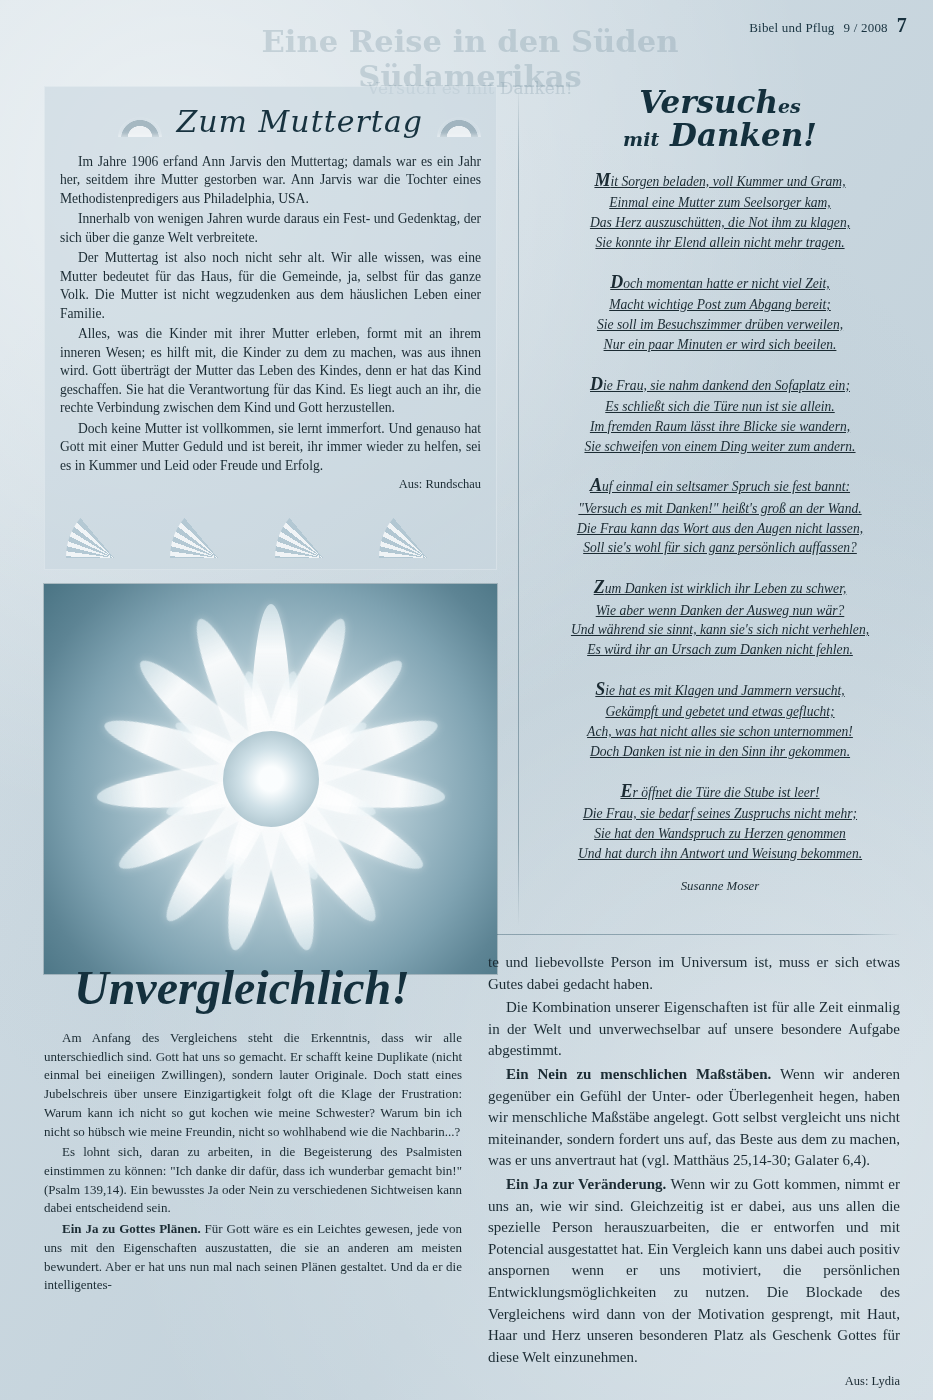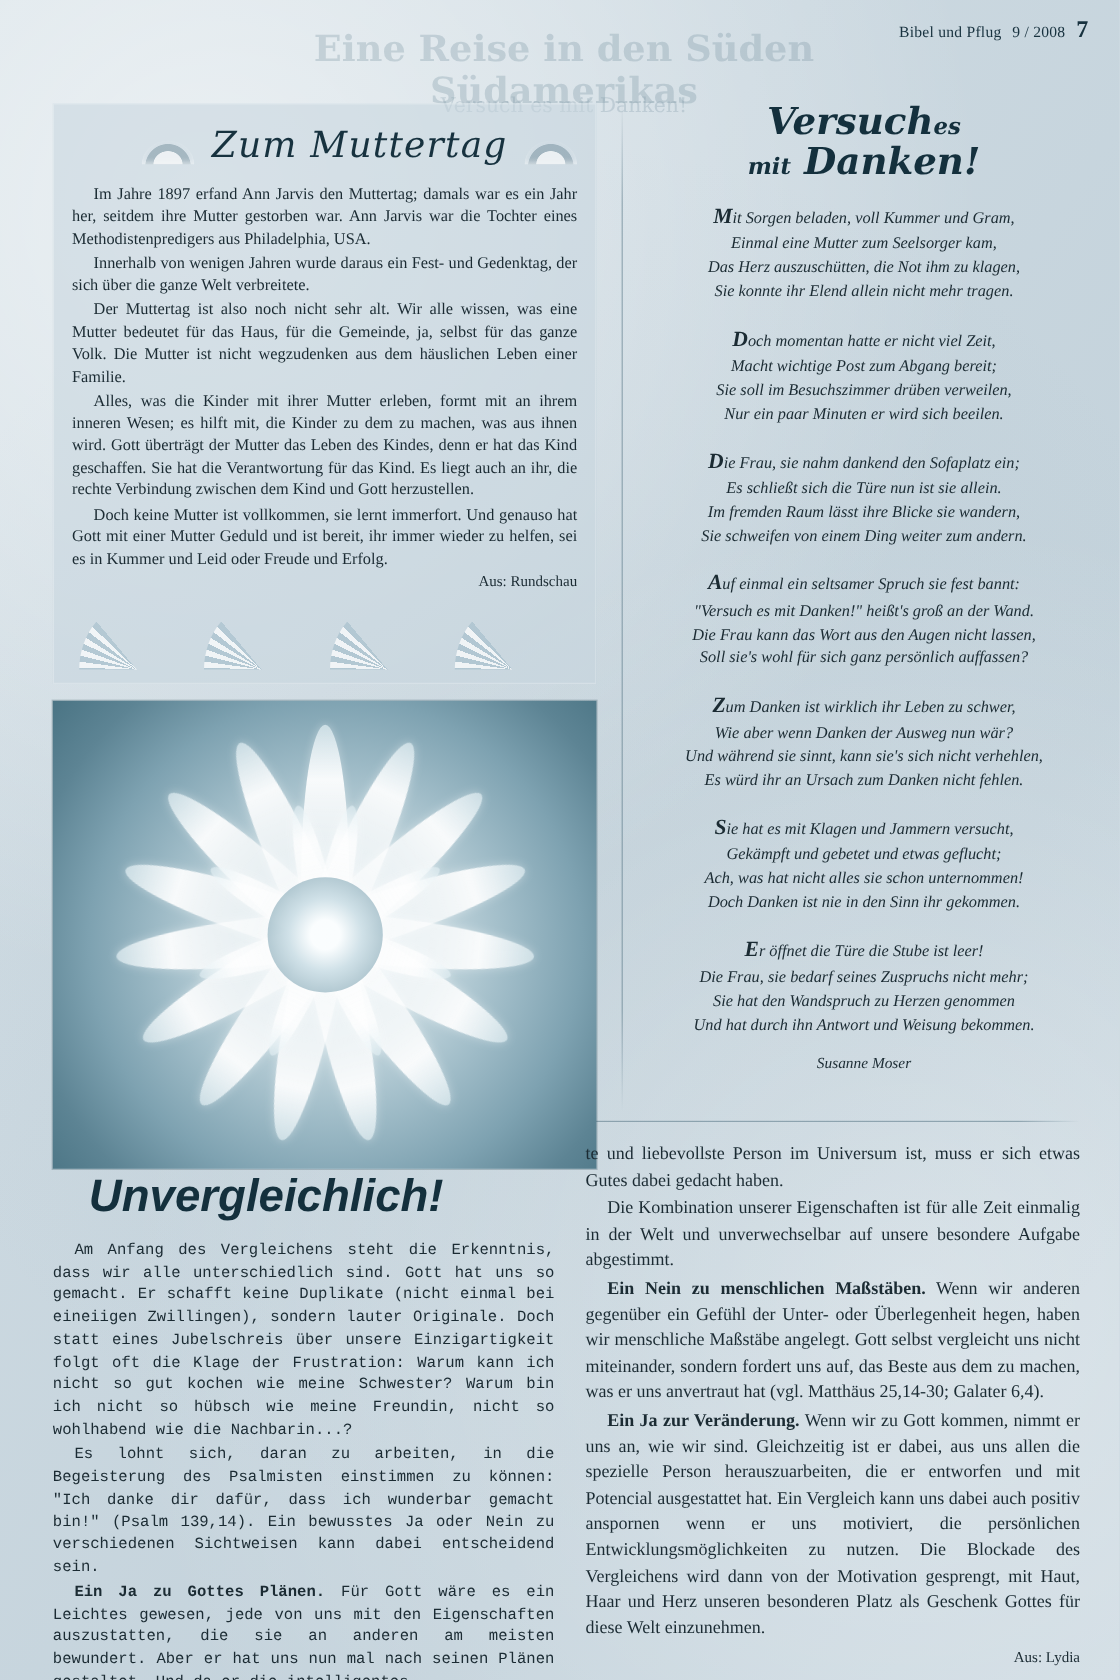--- a/index.html
+++ b/index.html
@@ -164,48 +164,49 @@
   .poem-title .l1{font-size:31px;display:block;}
   .poem-title .l1 small{font-size:19px;font-style:italic;font-weight:bold;}
   .poem-title .l2{font-size:31px;display:block;}
   .poem-title .l2 small{font-size:19px;}
   .stanza{
     margin:16px 0 15px 0;
     text-align:center;
     font-style:italic;
     font-size:13.6px;
     line-height:1.46;
+    text-decoration:underline;
   }
   .stanza .drop{font-size:18px;font-weight:bold;font-style:italic;}
   .poem-author{
     text-align:center;font-style:italic;font-size:12.8px;margin-top:14px;
   }
 
   
   .vrule{
     position:absolute;left:518px;top:86px;width:1px;height:840px;
     background:linear-gradient(to bottom, rgba(60,95,112,.0), rgba(60,95,112,.45) 10%, rgba(60,95,112,.45) 90%, rgba(60,95,112,0));
   }
   .hrule{
     position:absolute;left:44px;top:934px;width:856px;height:1px;
     background:linear-gradient(to right, rgba(60,95,112,.0), rgba(60,95,112,.45) 6%, rgba(60,95,112,.45) 94%, rgba(60,95,112,0));
   }
 
   
   .art-title{
-    font-family:Liberation Sans, sans-serif;
-    font-size:38px;font-style:italic;
+    font-family:Liberation Serif, serif;
+    font-size:48px;font-style:italic;
     color:#14303d;
-    margin:16px 0 14px 0;
+    margin:0 0 14px 0;
     padding-left:30px;
   }
   .bot-left{position:absolute;left:44px;top:960px;width:418px;}
   .bot-right{position:absolute;left:488px;top:952px;width:412px;}
   .bot-left p.body, .bot-right p.body{font-size:15px;line-height:1.44;}
-  .bot-left p.body{font-family:Liberation Mono, monospace;font-size:13px;}
+  .bot-left p.body{font-family:Liberation Serif, serif;font-size:13px;}
   b.run-in{font-weight:bold;}
   .src-right{text-align:right;font-size:12.5px;margin-top:6px;}
 </style>
 </head>
 <body>
 
 <div class="page">
   <div class="paper-noise"></div>
 
   <div class="runhead">
@@ -224,21 +225,21 @@
 
   <div class="col-left">
 
     <div class="mutterbox">
       <div class="title-row">
         <span class="shell"></span>
         <h1 class="script-title">Zum Muttertag</h1>
         <span class="shell flip"></span>
       </div>
 
-      <p class="body">Im Jahre 1897 erfand Ann Jarvis den Muttertag; damals war es ein Jahr her, seitdem ihre Mutter gestorben war. Ann Jarvis war die Tochter eines Methodistenpredigers aus Philadelphia, USA.</p>
+      <p class="body">Im Jahre 1906 erfand Ann Jarvis den Muttertag; damals war es ein Jahr her, seitdem ihre Mutter gestorben war. Ann Jarvis war die Tochter eines Methodistenpredigers aus Philadelphia, USA.</p>
       <p class="body">Innerhalb von wenigen Jahren wurde daraus ein Fest- und Gedenktag, der sich über die ganze Welt verbreitete.</p>
       <p class="body">Der Muttertag ist also noch nicht sehr alt. Wir alle wissen, was eine Mutter bedeutet für das Haus, für die Gemeinde, ja, selbst für das ganze Volk. Die Mutter ist nicht wegzudenken aus dem häuslichen Leben einer Familie.</p>
       <p class="body">Alles, was die Kinder mit ihrer Mutter erleben, formt mit an ihrem inneren Wesen; es hilft mit, die Kinder zu dem zu machen, was aus ihnen wird. Gott überträgt der Mutter das Leben des Kindes, denn er hat das Kind geschaffen. Sie hat die Verantwortung für das Kind. Es liegt auch an ihr, die rechte Verbindung zwischen dem Kind und Gott herzustellen.</p>
       <p class="body">Doch keine Mutter ist vollkommen, sie lernt immerfort. Und genauso hat Gott mit einer Mutter Geduld und ist bereit, ihr immer wieder zu helfen, sei es in Kummer und Leid oder Freude und Erfolg.</p>
       <span class="source">Aus: Rundschau</span>
 
       <div class="fans">
         <span class="fan"></span>
         <span class="fan"></span>
         <span class="fan"></span>

